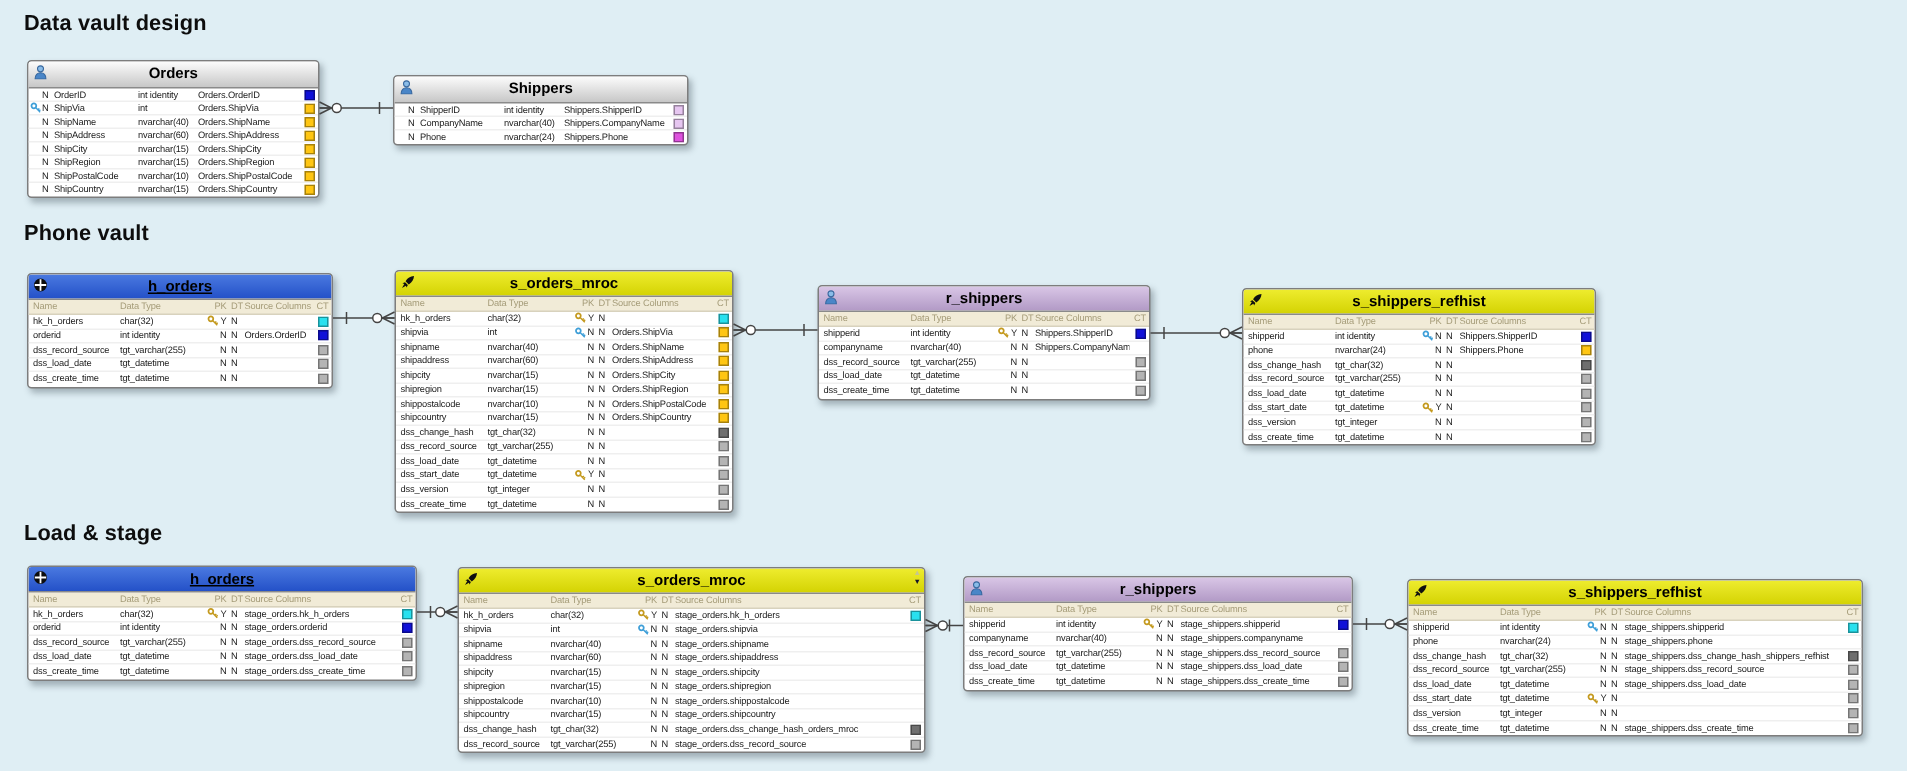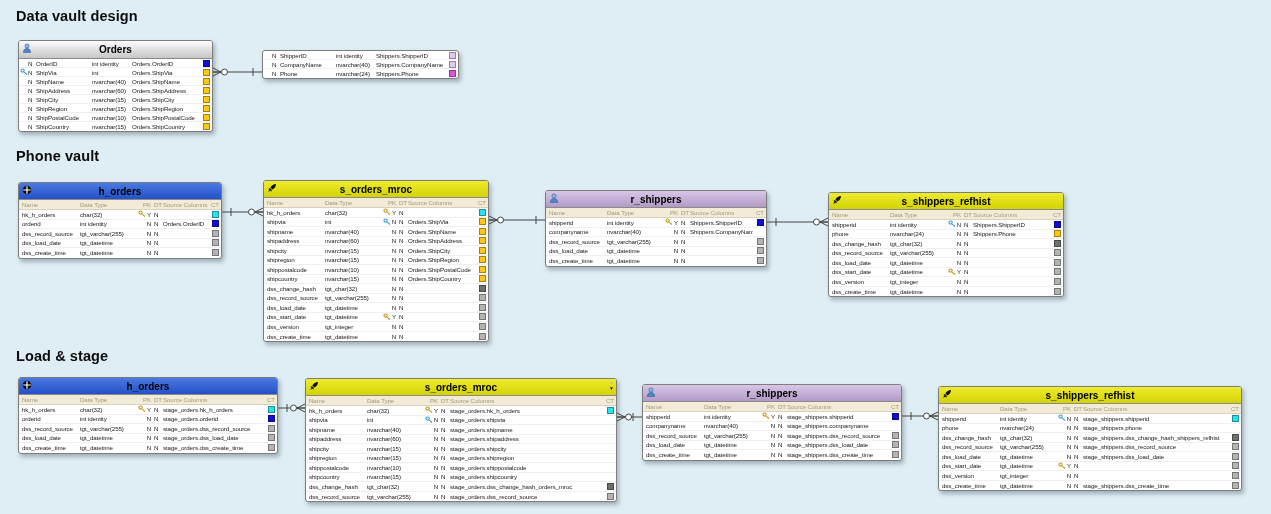--- a/index.html
+++ b/index.html
@@ -3,21 +3,21 @@
 <meta charset="utf-8">
 <style>
   html,body{margin:0;padding:0;}
   body{width:1271px;height:514px;background:#dfeef4;font-family:"Liberation Sans",sans-serif;position:relative;overflow:hidden;}
   #canvas{position:absolute;inset:0;width:1110px;height:514px;}
   .section-title{position:absolute;font-size:14.5px;font-weight:bold;color:#0d0d0d;letter-spacing:.1px;}
   .dtable{position:absolute;background:#fff;border:1px solid #7d7d7d;border-radius:3px;box-shadow:2px 3px 4px rgba(70,85,95,.4);overflow:hidden;box-sizing:border-box;}
   .thead{position:relative;height:16px;display:flex;align-items:center;justify-content:center;border-bottom:1px solid #8a8a8a;}
   .dtable.source .thead{height:17px;}
   .thead.silver{background:linear-gradient(#fcfcfc,#c7c7c7);}
-  .thead.blue{background:linear-gradient(#4a79e0,#2451c8);}
+  .thead.blue{background:linear-gradient(#4a79e0,#2451c8);text-decoration:underline;}
   .thead.yellow{background:linear-gradient(#eeec2e,#d4d303);}
   .thead.purple{background:linear-gradient(#d9c6e6,#b29ac6);}
   .ttitle{font-size:10px;font-weight:bold;color:#000;}
   .ticon{position:absolute;left:3px;top:2px;width:11px;height:11px;}
   .ticon svg{display:block;}
   .scrollind{position:absolute;right:2px;top:0;display:flex;flex-direction:column;align-items:center;}
   .scrollind i{font-style:normal;font-size:5px;line-height:6px;}
   .scrollind .up{color:#c5c593;}
   .scrollind .dn{color:#14142a;}
   .colhead{display:flex;align-items:center;background:#f1ebd7;color:#a59c79;font-size:6.2px;height:10px;line-height:10px;border-bottom:1px solid #d8d2bd;box-sizing:border-box;}
@@ -144,20 +144,29 @@
         <span class="sc-null">N</span>
         <span class="sc-name">ShipCountry</span>
         <span class="sc-type">nvarchar(15)</span>
         <span class="sc-src">Orders.ShipCountry</span>
         <span class="sc-ct">
           <i class="chip" style="background: rgb(255, 198, 19);"></i>
         </span>
       </div>
     </div>
     <div class="dtable source" style="left: 262px; top: 50px; width: 197px;">
+      <div class="thead silver">
+        <span class="ticon">
+          <svg width="10" height="10" viewBox="0 0 10 10">
+            <circle cx="5" cy="2.9" r="2" fill="#8abce8" stroke="#39689e" stroke-width="0.7"></circle>
+            <path d="M1.4 9.6 C1.4 6.9 2.9 5.5 5 5.5 C7.1 5.5 8.6 6.9 8.6 9.6 Z" fill="#4a86c8" stroke="#39689e" stroke-width="0.7"></path>
+          </svg>
+        </span>
+        <span class="ttitle">Shippers</span>
+      </div>
       <div class="trow">
         <span class="sc-key"></span>
         <span class="sc-null">N</span>
         <span class="sc-name">ShipperID</span>
         <span class="sc-type">int identity</span>
         <span class="sc-src">Shippers.ShipperID</span>
         <span class="sc-ct">
           <i class="chip" style="background: rgb(230, 198, 240);"></i>
         </span>
       </div>

